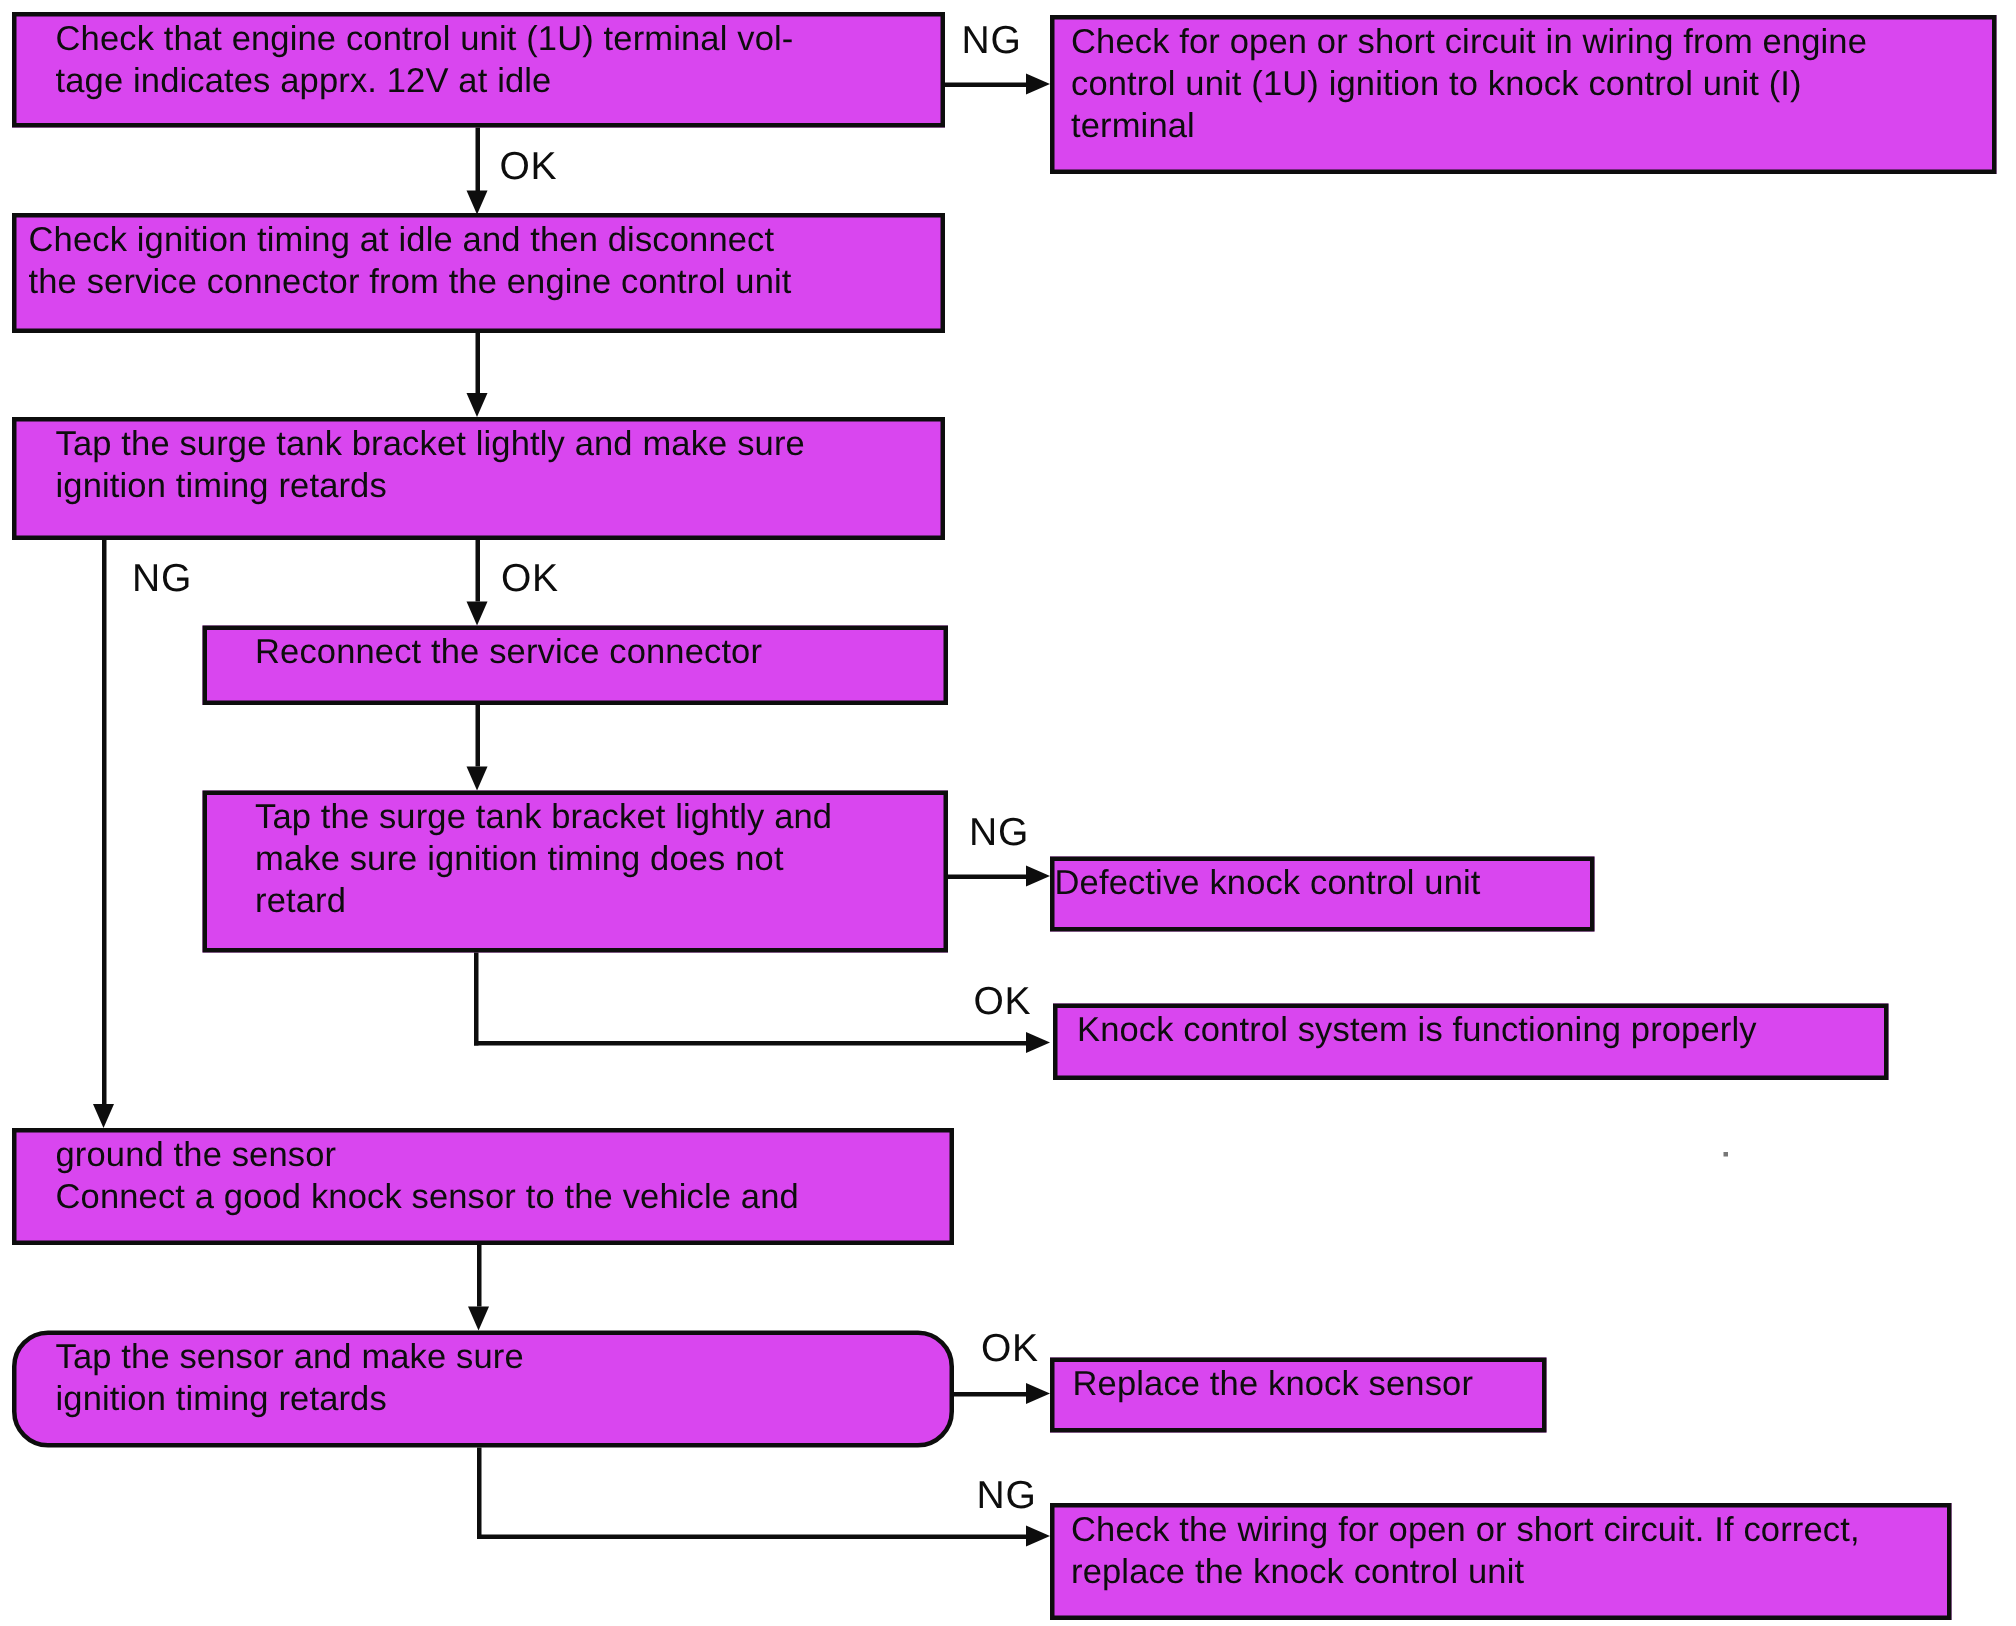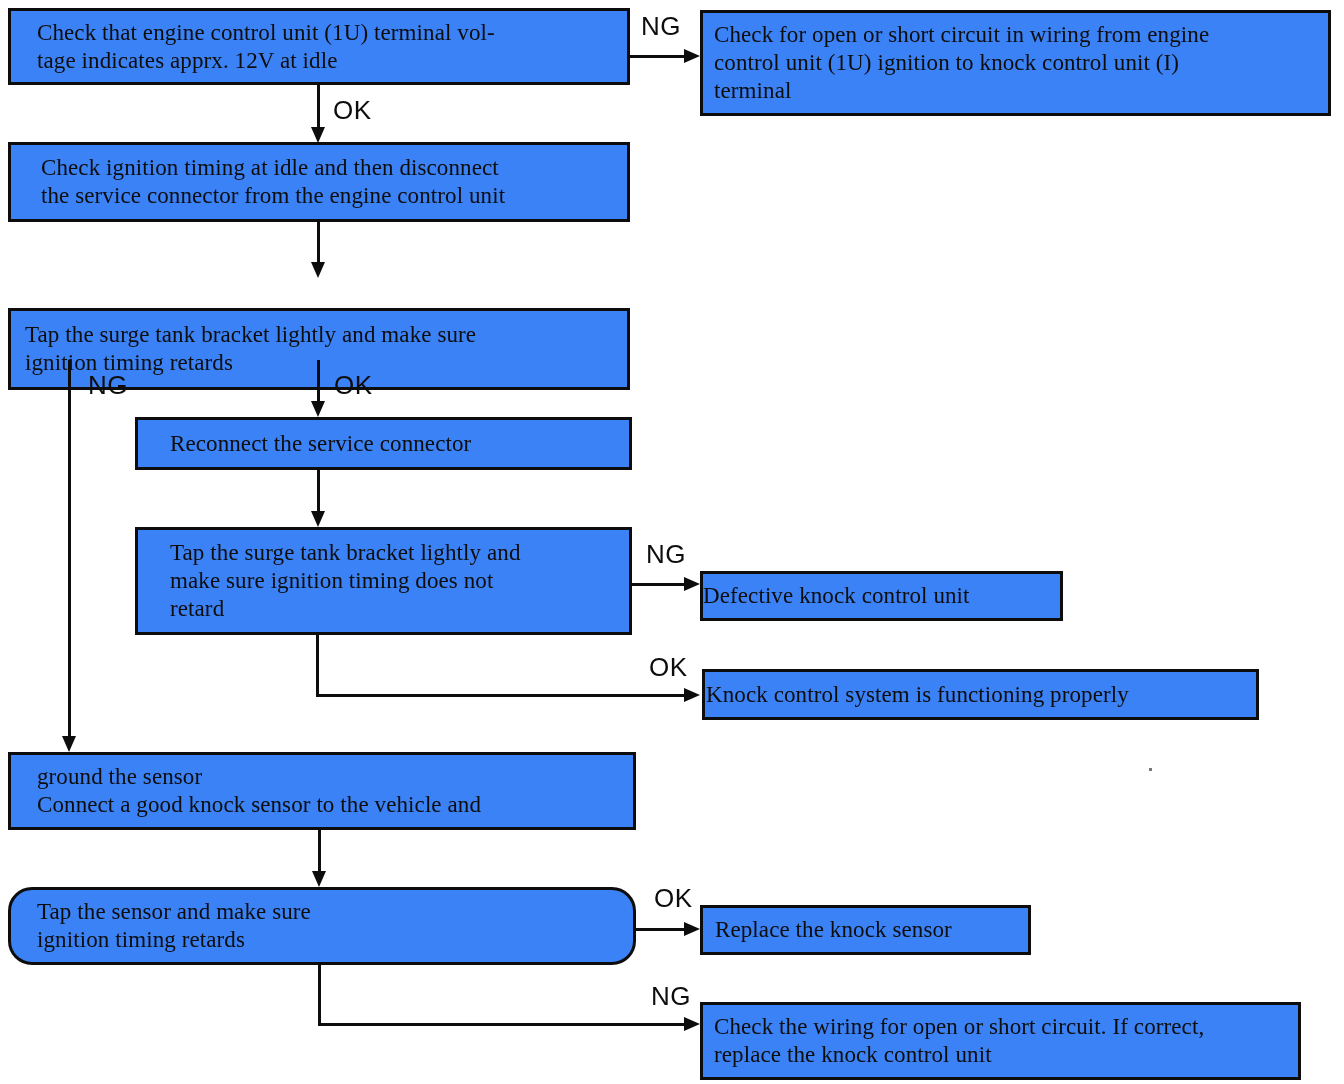--- a/index.html
+++ b/index.html
@@ -8,28 +8,27 @@
     width: 1344px;
     height: 1084px;
     background: #ffffff;
     font-family: "Liberation Sans", sans-serif;
     color: #0d0d0d;
   }
   .node {
     position: absolute;
     box-sizing: border-box;
     border: 3px solid #0d0d0d;
-    background: #3b82f6;
+    background: #d946ef;
     display: flex;
     flex-direction: column;
-    justify-content: center;
+    justify-content: flex-start;
     font-size: 23px;
     line-height: 28px;
     letter-spacing: 0.1px;
-    font-family: Liberation Serif, serif;
   }
   .node span { display: block; white-space: nowrap; }
   .vline { position: absolute; width: 3px; background: #0d0d0d; }
   .hline { position: absolute; height: 3px; background: #0d0d0d; }
   .arr-d {
     position: absolute; width: 0; height: 0;
     border-left: 7px solid transparent;
     border-right: 7px solid transparent;
     border-top: 16px solid #0d0d0d;
   }
@@ -65,29 +64,29 @@
   <div class="node" style="left:700px; top:10px; width:631px; height:106px; padding-left:11px;">
     <span>Check for open or short circuit in wiring from engine</span>
     <span>control unit (1U) ignition to knock control unit (I)</span>
     <span>terminal</span>
   </div>
 
   <div class="vline" style="left:317px; top:85px; height:44px;"></div>
   <div class="arr-d" style="left:311px; top:127px;"></div>
   <span class="lbl" style="left:333px; top:97px;">OK</span>
 
-  <div class="node" style="left:8px; top:142px; width:622px; height:80px; padding-left:30px;">
+  <div class="node" style="left:8px; top:142px; width:622px; height:80px; padding-left:8px;">
     <span>Check ignition timing at idle and then disconnect</span>
     <span>the service connector from the engine control unit</span>
   </div>
 
   <div class="vline" style="left:317px; top:222px; height:40px;"></div>
   <div class="arr-d" style="left:311px; top:262px;"></div>
 
-  <div class="node" style="left:8px; top:278px; width:622px; height:82px; padding-left:14px;margin-top:30px;">
+  <div class="node" style="left:8px; top:278px; width:622px; height:82px; padding-left:26px;">
     <span>Tap the surge tank bracket lightly and make sure</span>
     <span>ignition timing retards</span>
   </div>
 
   <div class="vline" style="left:68px; top:360px; height:376px;"></div>
   <div class="arr-d" style="left:62px; top:736px;"></div>
   <span class="lbl" style="left:88px; top:372px;">NG</span>
 
   <div class="vline" style="left:317px; top:360px; height:41px;"></div>
   <div class="arr-d" style="left:311px; top:401px;"></div>
@@ -112,21 +111,21 @@
 
   <div class="node" style="left:700px; top:571px; width:363px; height:50px; ">
     <span>Defective knock control unit</span>
   </div>
 
   <div class="vline" style="left:316px; top:635px; height:62px;"></div>
   <div class="hline" style="left:316px; top:694px; width:368px;"></div>
   <div class="arr-r" style="left:684px; top:688px;"></div>
   <span class="lbl" style="left:649px; top:654px;">OK</span>
 
-  <div class="node" style="left:702px; top:669px; width:557px; height:51px; padding-left:1px;">
+  <div class="node" style="left:702px; top:669px; width:557px; height:51px; padding-left:13px;">
     <span>Knock control system is functioning properly</span>
   </div>
 
   <div class="node" style="left:8px; top:752px; width:628px; height:78px; padding-left:26px;">
     <span>ground the sensor</span>
     <span>Connect a good knock sensor to the vehicle and</span>
   </div>
 
   <div class="vline" style="left:318px; top:830px; height:41px;"></div>
   <div class="arr-d" style="left:312px; top:871px;"></div>

